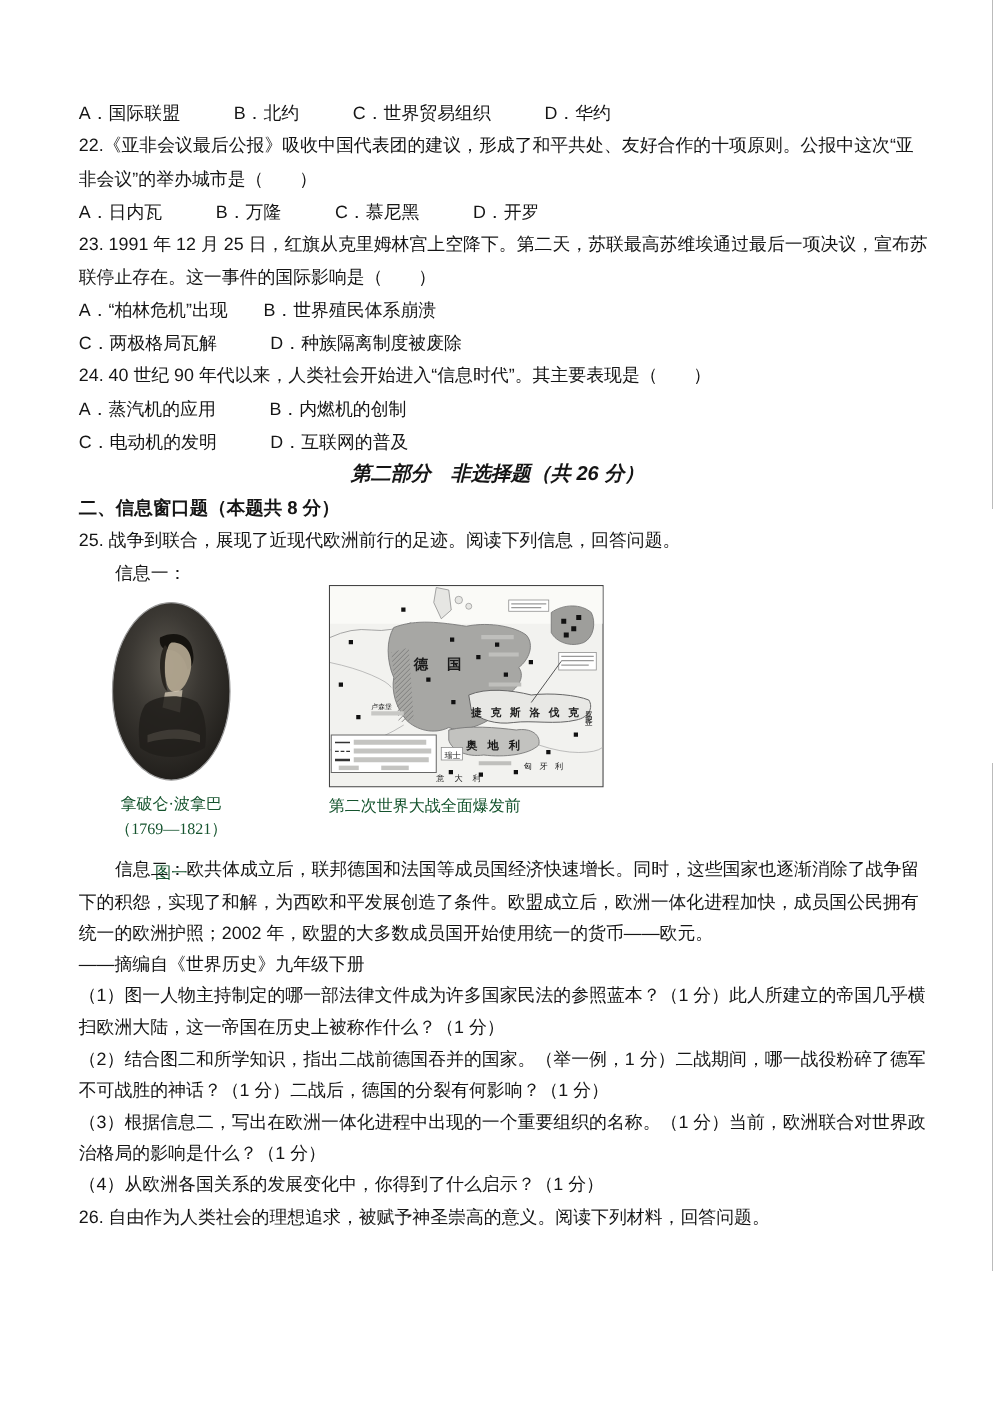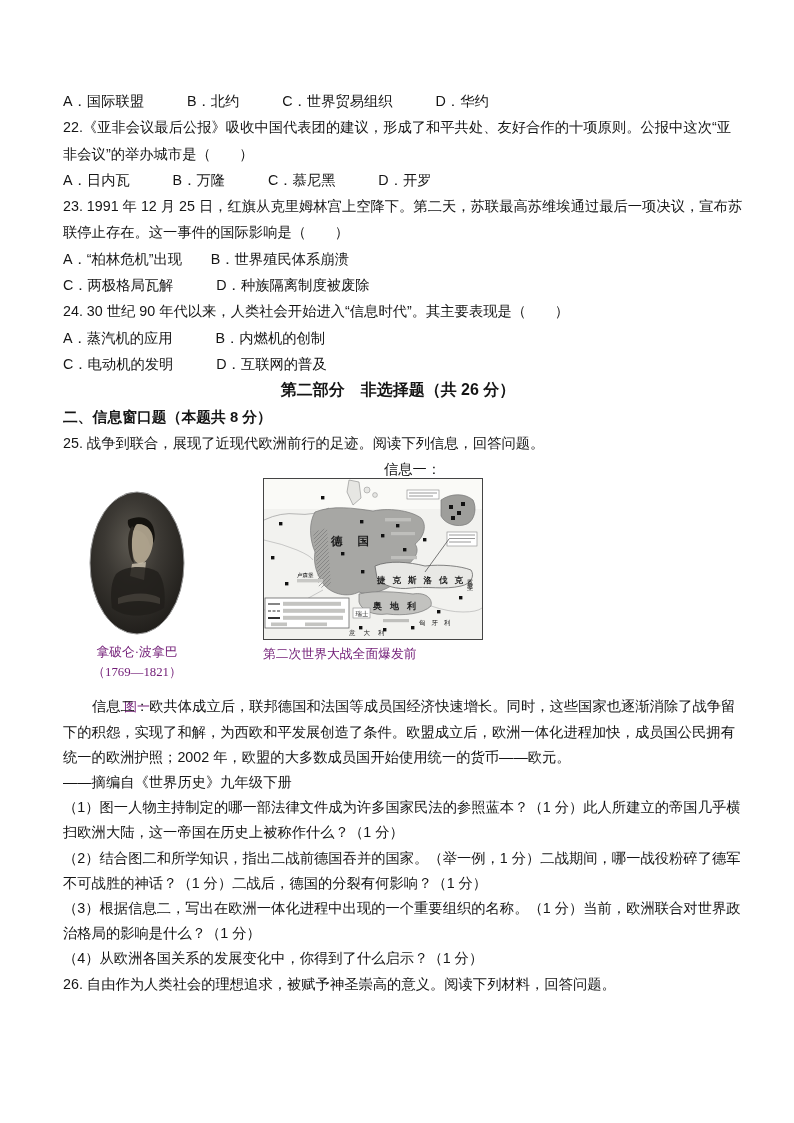--- a/index.html
+++ b/index.html
@@ -1,49 +1,49 @@
 <!DOCTYPE html>
 <html><head>
 <meta charset="utf-8">
 <style>
   html,body{margin:0;padding:0;background:#888;}
   .page{
     width:794px;height:1123px;background:#ffffff;position:relative;overflow:hidden;
     font-family:"Liberation Sans","DejaVu Sans",sans-serif;color:#151515;margin:0 auto;
   }
-  .content{position:absolute;left:63px;top:88px;width:670px;}
+  .content{position:absolute;left:63px;top:78px;width:670px;}
   .line{font-size:14.3px;line-height:26.3px;height:26.3px;white-space:pre;}
   .sec2 .line{line-height:25.2px;height:25.2px;}
   .bold{font-weight:bold;font-size:14.8px;}
-  .center{text-align:center;font-weight:bold;font-size:16px;}
+  .center{text-align:center;font-weight:bold;font-size:16px;font-style:italic;}
   .right{}
-  .indent{padding-left:29px;text-align:center;}
+  .indent{padding-left:29px;}
   .figures{display:flex;align-items:flex-start;height:212px;overflow:visible;}
   .fig1{margin-left:8px;width:132px;text-align:center;}
   .fig1 svg{margin-top:8px;}
   .fig2{margin-left:60px;width:240px;text-align:left;margin-top:-4px;}
-  .capt{font-family:"Liberation Serif","DejaVu Serif",serif;font-size:12.8px;line-height:20px;color:#701a75;}
+  .capt{font-family:"Liberation Serif","DejaVu Serif",serif;font-size:12.8px;line-height:20px;color:#14532d;}
   .figlabel{margin-top:15px;font-size:13px;}
 </style>
 </head>
 <body>
 
 <div class="page">
   <div class="content">
 
     <div id="top-lines">
         <div class="line">A．国际联盟　　　B．北约　　　C．世界贸易组织　　　D．华约</div>
         <div class="line">22.《亚非会议最后公报》吸收中国代表团的建议，形成了和平共处、友好合作的十项原则。公报中这次“亚</div>
         <div class="line">非会议”的举办城市是（　　）</div>
         <div class="line">A．日内瓦　　　B．万隆　　　C．慕尼黑　　　D．开罗</div>
         <div class="line">23. 1991 年 12 月 25 日，红旗从克里姆林宫上空降下。第二天，苏联最高苏维埃通过最后一项决议，宣布苏</div>
         <div class="line">联停止存在。这一事件的国际影响是（　　）</div>
         <div class="line">A．“柏林危机”出现　　B．世界殖民体系崩溃</div>
         <div class="line">C．两极格局瓦解　　　D．种族隔离制度被废除</div>
-        <div class="line">24. 30 世纪 90 年代以来，人类社会开始进入“信息时代”。其主要表现是（　　）</div>
+        <div class="line">24. 40 世纪 90 年代以来，人类社会开始进入“信息时代”。其主要表现是（　　）</div>
         <div class="line">A．蒸汽机的应用　　　B．内燃机的创制</div>
         <div class="line">C．电动机的发明　　　D．互联网的普及</div>
         <div class="line center">第二部分　非选择题（共 26 分）</div>
         <div class="line bold">二、信息窗口题（本题共 8 分）</div>
         <div class="line">25. 战争到联合，展现了近现代欧洲前行的足迹。阅读下列信息，回答问题。</div>
         <div class="line indent">信息一：</div>
       </div>
 
     <div class="figures">
 

